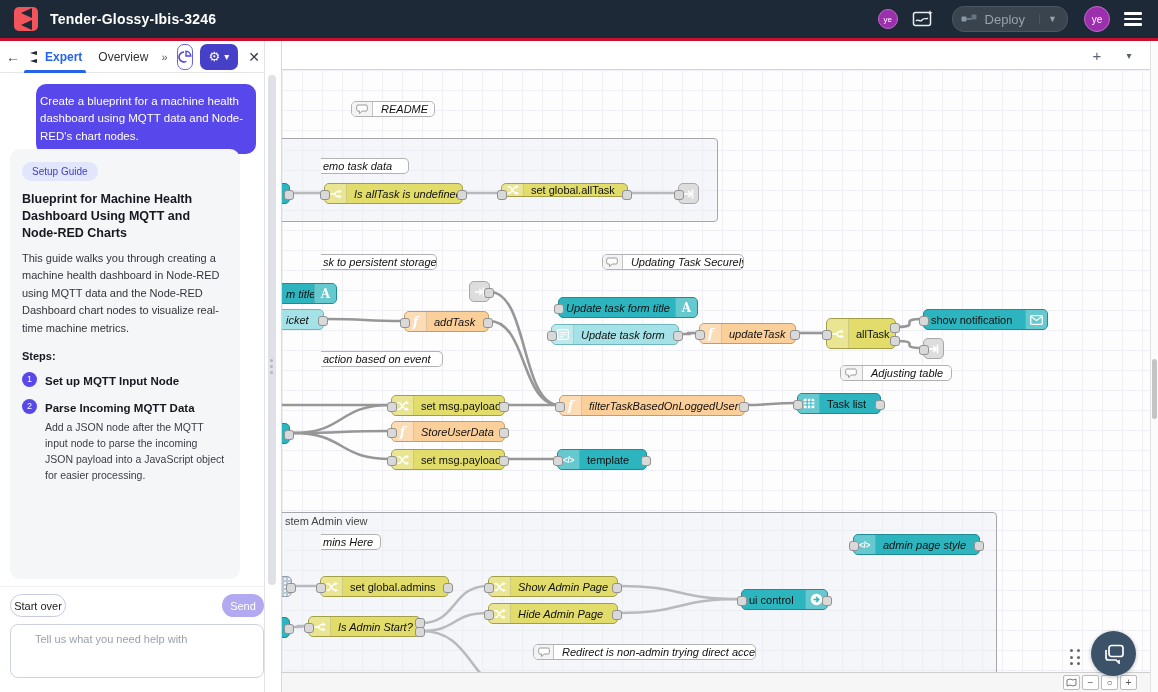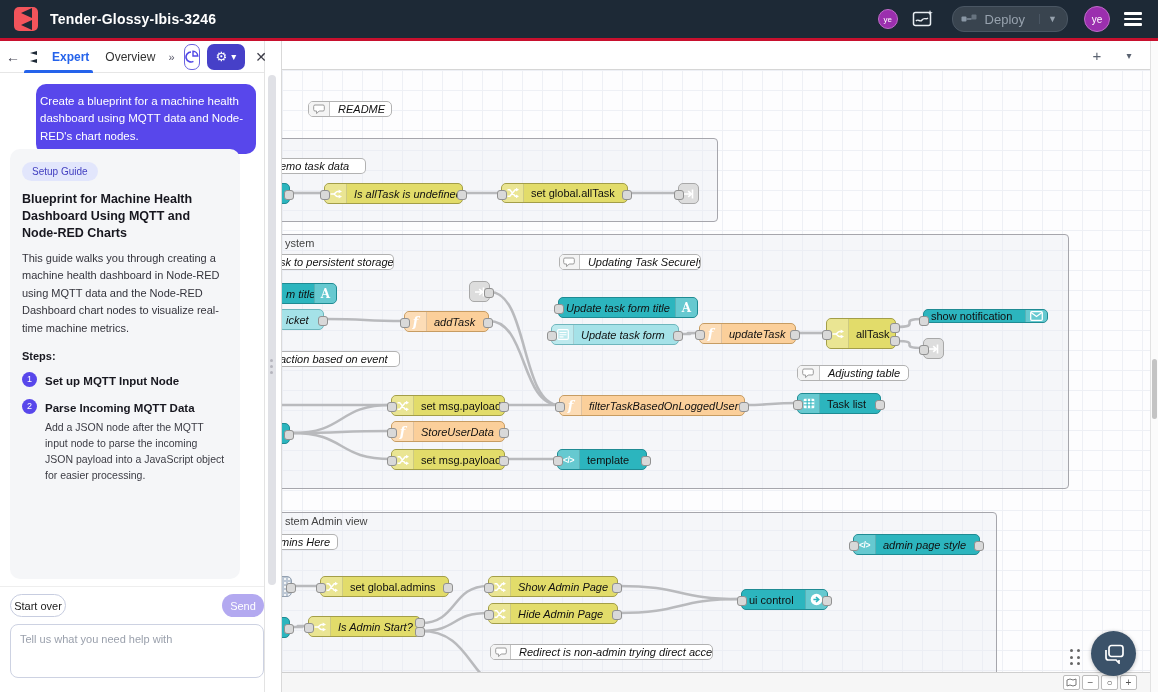--- a/index.html
+++ b/index.html
@@ -27,21 +27,21 @@
   .deploy .dlabel{font-size:13px;margin:0 14px 0 8px;}
   .deploy .caret{border-left:1px solid #4a5663;padding:0 2px 0 8px;font-size:9px;}
   .burger{margin-right:2px;display:flex;flex-direction:column;gap:3px;}
   .burger i{display:block;width:18px;height:2.5px;background:#fff;border-radius:1px;}
   .redline{position:absolute;left:0;top:38px;width:1158px;height:3px;background:var(--red);}
 
   
   .panel{position:absolute;left:0;top:41px;width:265px;height:651px;background:#fff;border-right:1px solid #e3e3e3;}
   .ptabs{height:32px;border-bottom:1px solid #e6e6e6;display:flex;align-items:center;padding:0 6px;}
   .backarrow{color:#445;font-size:14px;width:20px;text-align:center;cursor:pointer;}
-  .ptab{display:flex;align-items:center;gap:12px;font-size:12px;color:#333;padding:0 8px;height:32px;position:relative;cursor:pointer;}
+  .ptab{display:flex;align-items:center;gap:5px;font-size:12px;color:#333;padding:0 8px;height:32px;position:relative;cursor:pointer;}
   .ptab.active{color:#2563eb;font-weight:700;}
   .ptab.active::after{content:"";position:absolute;left:4px;right:4px;bottom:0;height:3px;background:#2563eb;border-radius:2px 2px 0 0;}
   .minilogo{width:12px;height:12px;position:relative;}
   .minilogo i{position:absolute;left:2px;width:0;height:0;border-top:2.5px solid transparent;border-bottom:2.5px solid transparent;border-right:7px solid #1d2936;}
   .minilogo i:first-child{top:0;} .minilogo i:last-child{bottom:0;}
   .chev2{color:#556;font-size:11px;padding:0 5px;cursor:pointer;}
   .sqbtn{width:27px;height:26px;border:1.5px solid #6a63e0;border-radius:7px;background:#fff;display:flex;align-items:center;justify-content:center;margin-left:4px;cursor:pointer;}
   .gearbtn{height:26px;border-radius:7px;background:#4640c8;color:#fff;display:flex;align-items:center;justify-content:center;gap:4px;padding:0 9px;margin-left:7px;font-size:10px;cursor:pointer;}
   .gearbtn .g{font-size:13px;}
   .closex{margin-left:10px;color:#3b3b46;font-size:14px;cursor:pointer;}
@@ -55,21 +55,21 @@
   .steps-label{font-size:11px;font-weight:700;color:#17171f;margin-top:12px;}
   .step{display:flex;margin-top:9px;gap:8px;}
   .stepnum{flex:0 0 15px;width:15px;height:15px;border-radius:50%;background:var(--bubble);color:#fff;font-size:9px;display:flex;align-items:center;justify-content:center;margin-top:1px;}
   .steptitle{font-size:11.5px;font-weight:700;color:#17171f;}
   .stepbody{font-size:10.5px;color:#3c3c44;line-height:1.55;margin-top:3px;}
 
   .pfoot{position:absolute;left:0;top:545px;width:264px;height:106px;border-top:1px solid #eee;background:#fff;}
   .pillbtn{position:absolute;font-size:11px;border-radius:999px;display:flex;align-items:center;justify-content:center;cursor:pointer;}
   .startover{left:10px;top:7px;width:56px;height:23px;border:1px solid #c7cde0;color:#222;background:#fff;}
   .sendbtn{left:222px;top:7px;width:42px;height:23px;background:#b3a9f0;color:#fff;border:none;}
-  .ta{position:absolute;left:10px;top:37px;width:254px;height:54px;border:1px solid #cdd2e2;border-radius:8px;font-size:11px;color:#333;padding:8px 9px;resize:none;font-family:"Liberation Sans",sans-serif;}
+  .ta{position:absolute;left:10px;top:37px;width:254px;height:54px;border:1px solid #cdd2e2;border-radius:8px;font-size:11px;color:#333;padding:8px 24px;resize:none;font-family:"Liberation Sans",sans-serif;}
   .ta::placeholder{color:#9aa0ac;}
 
   
   .pscroll{position:absolute;left:265px;top:41px;width:16px;height:651px;background:#fff;}
   .pscroll .thumb{position:absolute;left:3px;top:34px;width:8px;height:510px;background:#e0e1e6;border-radius:4px;}
   .pscroll .dots{position:absolute;left:5px;top:318px;width:4px;height:16px;display:flex;flex-direction:column;gap:3px;}
   .pscroll .dots i{width:3px;height:3px;border-radius:50%;background:#b5b5bd;}
 
   
   .canvas{position:absolute;left:281px;top:41px;width:869px;height:651px;background:#fdfdfe;border-left:1px solid #d9d9d9;overflow:hidden;}
@@ -78,21 +78,21 @@
   .tabstrip .caret{position:absolute;right:12px;top:5px;width:20px;height:20px;color:#5a6270;font-size:10px;text-align:center;line-height:20px;cursor:pointer;}
   .grid{position:absolute;left:0;top:29px;width:869px;height:602px;
     background-image:linear-gradient(#eef0f5 1px,transparent 1px),linear-gradient(90deg,#eef0f5 1px,transparent 1px);
     background-size:20px 20px;}
   .wires{position:absolute;left:0;top:0;width:869px;height:651px;z-index:5;pointer-events:none;}
   .layer{position:absolute;left:0;top:0;width:869px;height:651px;z-index:10;}
 
   .group{position:absolute;border:1px solid #a6a6ac;border-radius:4px;background:rgba(233,236,243,.42);z-index:1;}
   .group .glabel{position:absolute;left:22px;top:2px;font-size:11px;color:#444;}
 
-  .cnode{position:absolute;height:16px;background:#fff;border:1px solid #b2b2b2;border-radius:5px;display:flex;align-items:center;z-index:12;}
+  .cnode{position:absolute;height:16px;background:#fff;border:1px solid #b2b2b2;border-radius:5px;display:flex;align-items:center;z-index:12;margin-left:43px;}
   .cnode .cicon{width:22px;height:100%;border-right:1px solid #c4c4c4;background:#f4f4f4;border-radius:4px 0 0 4px;display:flex;align-items:center;justify-content:center;}
   .cnode .clabel{font-style:italic;font-size:11px;color:#111;padding:0 8px;white-space:nowrap;overflow:hidden;}
   .cnode.cut{border-left:none;border-radius:0 5px 5px 0;}
   .cnode.cut .clabel{padding-left:2px;}
 
   .node{position:absolute;height:21px;border-radius:5px;display:flex;align-items:center;z-index:12;border:1px solid rgba(0,0,0,.35);}
   .node .nlabel{font-size:11px;color:#101010;padding:0 7px;white-space:nowrap;overflow:hidden;flex:1;}
   .node .nlabel.it{font-style:italic;}
   .node .nicon{width:22px;align-self:stretch;background:rgba(255,255,255,.28);display:flex;align-items:center;justify-content:center;flex:0 0 22px;}
   .node .nicon.l{border-right:1px solid rgba(0,0,0,.12);border-radius:4px 0 0 4px;}
@@ -245,23 +245,20 @@
         <path d="M12 545 C40 545, 10 545, 38 545" fill="none" stroke="#979797" stroke-width="2.6"></path>
         <path d="M10 586 C38 586, -2 585, 26 585" fill="none" stroke="#979797" stroke-width="2.6"></path>
         <path d="M139 582 C175.85 582, 169.15 545, 206 545" fill="none" stroke="#979797" stroke-width="2.6"></path>
         <path d="M139 590 C175.85 590, 169.15 572, 206 572" fill="none" stroke="#979797" stroke-width="2.6"></path>
         <path d="M336 545 C403.65 545, 391.35 558, 459 558" fill="none" stroke="#979797" stroke-width="2.6"></path>
         <path d="M336 572 C403.65 572, 391.35 558, 459 558" fill="none" stroke="#979797" stroke-width="2.6"></path>
         <path d="M139 590 C194.55 590, 184.45 652, 240 652" fill="none" stroke="#979797" stroke-width="2.6"></path>
       </svg>
     <div class="layer" id="layer">
         <div class="group" style="left: -20px; top: 97px; width: 456px; height: 84px;"></div>
-        <div class="group" style="left: -20px; top: 193px; width: 807px; height: 255px;">
-          <span class="glabel">ystem</span>
-        </div>
         <div class="group" style="left: -20px; top: 471px; width: 735px; height: 229px;">
           <span class="glabel">stem Admin view</span>
         </div>
         <div class="cnode" style="left: 26px; top: 60px; width: 84px;">
           <span class="cicon">
             <svg width="12" height="11" viewBox="0 0 12 11">
               <path d="M2 1h8a1.3 1.3 0 011.3 1.3v3.4A1.3 1.3 0 0110 7H6.2L3.6 9.6V7H2A1.3 1.3 0 01.7 5.7V2.3A1.3 1.3 0 012 1z" fill="#fff" stroke="#9a9a9a" stroke-width="1"></path>
             </svg>
           </span>
           <span class="clabel">README</span>
@@ -311,21 +308,21 @@
             <svg width="12" height="12" viewBox="0 0 12 12">
               <path d="M0.5 6h3c2 0 2-2.6 4-2.6h1.5M3.5 6c2 0 2 2.6 4 2.6H9" stroke="#fff" stroke-width="1.5" fill="none"></path>
               <path d="M8.7 1.6L12 3.4 8.7 5.2z" fill="#fff"></path>
               <path d="M8.7 6.8L12 8.6 8.7 10.4z" fill="#fff"></path>
             </svg>
           </span>
           <span class="nlabel it">Is allTask is undefined</span>
           <i class="port" style="left: -5px; top: 5.5px;"></i>
           <i class="port" style="right: -5px; top: 5.5px; left: auto;"></i>
         </div>
-        <div class="node n-change" style="left: 219px; top: 142px; width: 127px; height: 20px;">
+        <div class="node n-change" style="left: 219px; top: 142px; width: 127px; height: 14px;">
           <span class="nicon l">
             <svg width="12" height="12" viewBox="0 0 12 12">
               <path d="M0.5 2.7h2.3l5.4 6.6h1.6M0.5 9.3h2.3l5.4-6.6h1.6" stroke="#fff" stroke-width="1.4" fill="none"></path>
               <path d="M9 0.8L12 2.7 9 4.6z" fill="#fff"></path>
               <path d="M9 7.4L12 9.3 9 11.2z" fill="#fff"></path>
             </svg>
           </span>
           <span class="nlabel">set global.allTask</span>
           <i class="port" style="left: -5px; top: 5.5px;"></i>
           <i class="port" style="right: -5px; top: 5.5px; left: auto;"></i>
@@ -398,21 +395,21 @@
               <path d="M0.5 6h3c2 0 2-2.6 4-2.6h1.5M3.5 6c2 0 2 2.6 4 2.6H9" stroke="#fff" stroke-width="1.5" fill="none"></path>
               <path d="M8.7 1.6L12 3.4 8.7 5.2z" fill="#fff"></path>
               <path d="M8.7 6.8L12 8.6 8.7 10.4z" fill="#fff"></path>
             </svg>
           </span>
           <span class="nlabel">allTask</span>
           <i class="port" style="left: -5px; top: 10.5px;"></i>
           <i class="port" style="right: -5px; top: 4.3px; left: auto;"></i>
           <i class="port" style="right: -5px; top: 17.32px; left: auto;"></i>
         </div>
-        <div class="node n-ui" style="left: 641px; top: 268px; width: 125px; height: 14px;">
+        <div class="node n-ui" style="left: 641px; top: 268px; width: 125px; height: 21px;">
           <span class="nlabel">show notification</span>
           <span class="nicon r">
             <svg width="13" height="10" viewBox="0 0 13 10">
               <rect x="0.7" y="0.7" width="11.6" height="8.6" rx="1" fill="none" stroke="#fff" stroke-width="1.3"></rect>
               <path d="M1 1.5l5.5 4L12 1.5" fill="none" stroke="#fff" stroke-width="1.3"></path>
             </svg>
           </span>
           <i class="port" style="left: -5px; top: 5.5px;"></i>
         </div>
         <div class="node n-link" style="left: 641px; top: 297px; width: 21px; height: 21px;">

